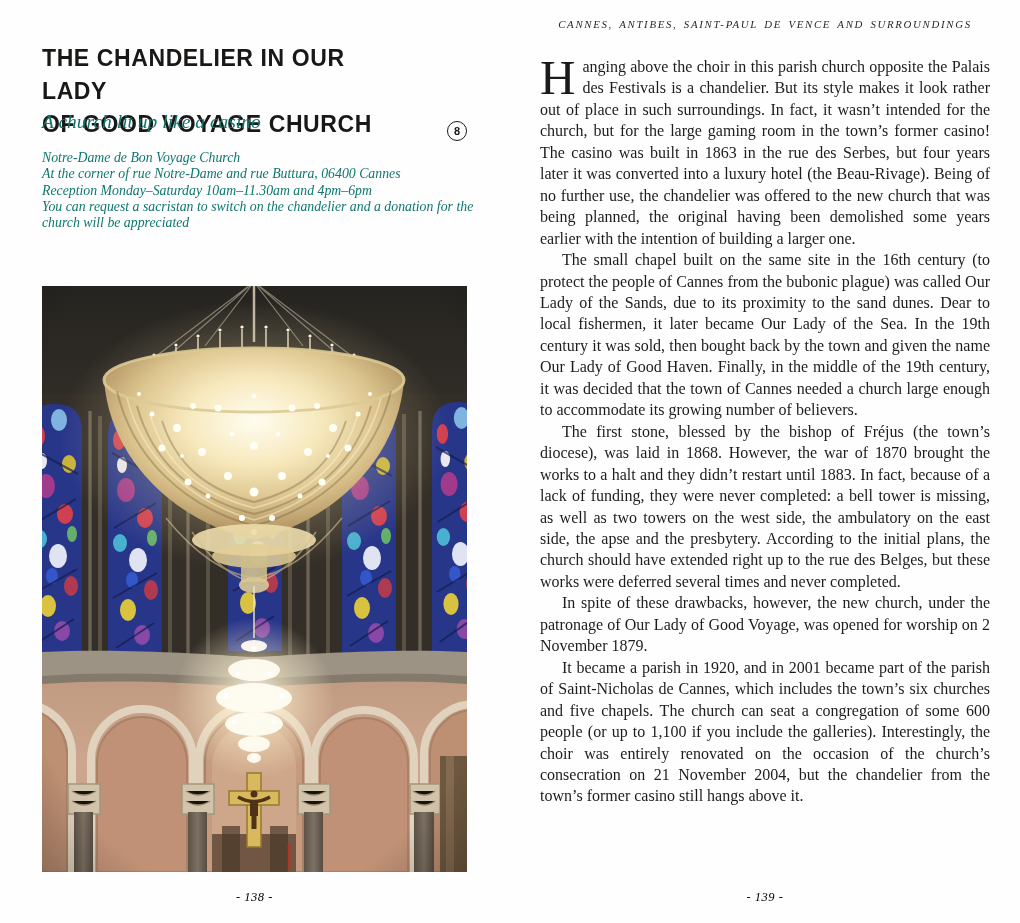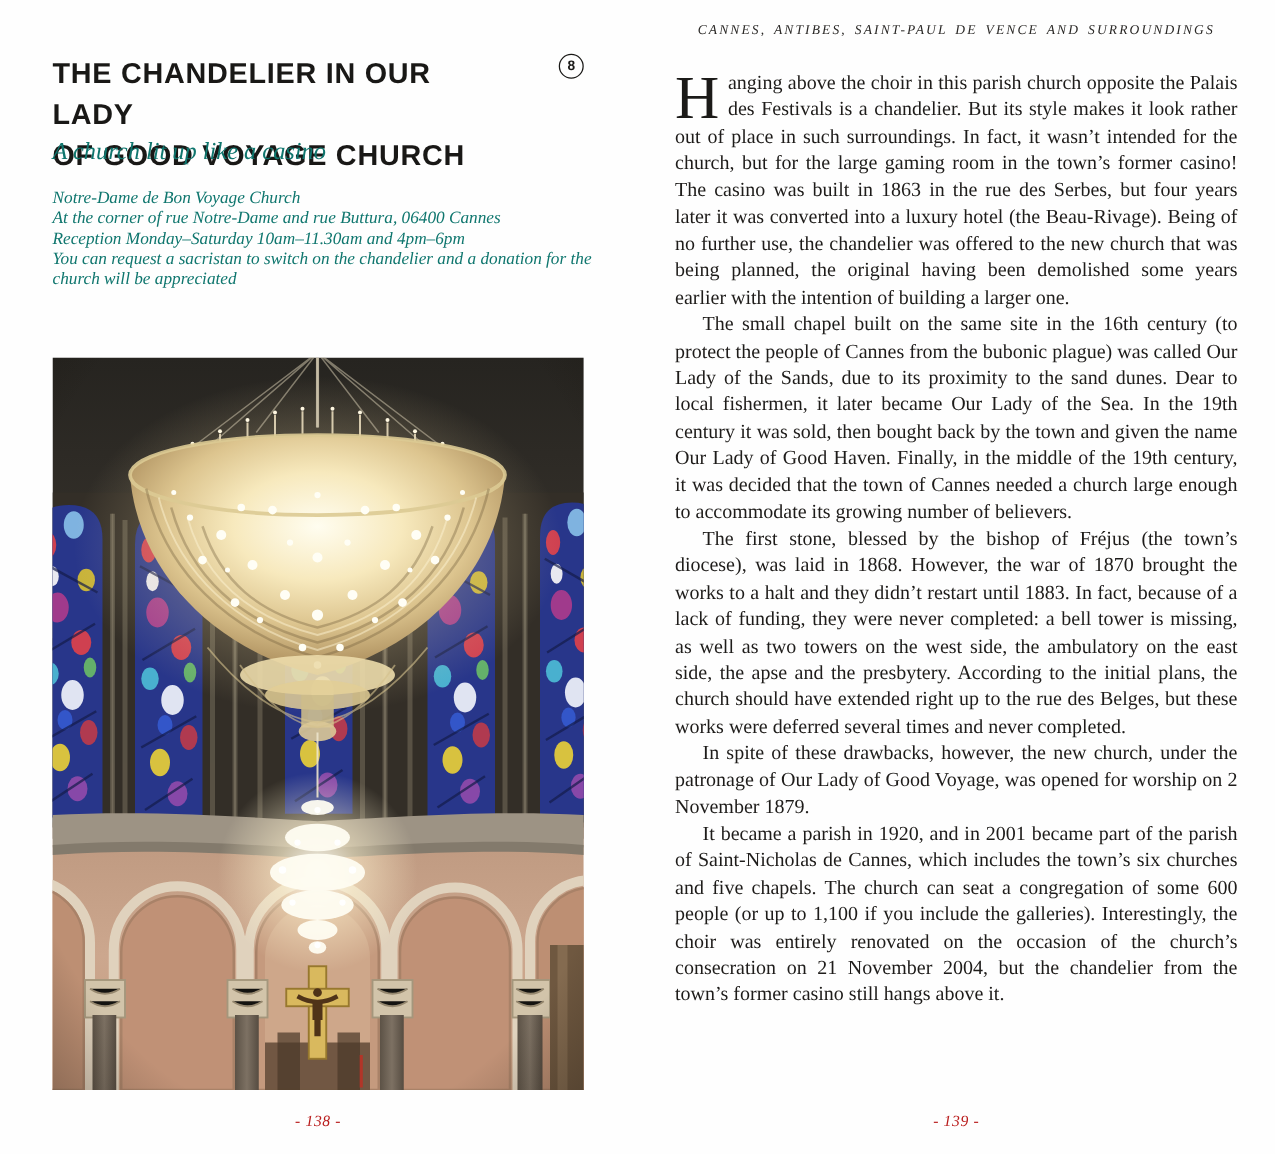--- a/index.html
+++ b/index.html
@@ -2,21 +2,21 @@
 <html lang="en"><head>
 <meta charset="utf-8">
 <style>
   html,body{margin:0;padding:0;background:#ffffff;}
   .spread{
     position:relative;width:1020px;height:923px;background:#fefefe;overflow:hidden;
     font-family:"Liberation Serif", serif;color:#1e1c1a;
   }
   
   .left-col{position:absolute;left:42px;top:0;width:425px;height:923px;}
-  .title-row{position:absolute;top:42px;left:0;width:425px;display:flex;justify-content:space-between;align-items:flex-start;gap:36px;}
+  .title-row{position:absolute;top:42px;left:0;width:425px;display:flex;justify-content:space-between;align-items:flex-end;gap:36px;}
   .title{
     font-family:"Liberation Sans", sans-serif;font-weight:700;
     font-size:23px;line-height:33px;letter-spacing:0.6px;color:#191816;margin:0;
   }
   .badge{
     box-sizing:border-box;margin-top:1px;width:20px;height:20px;border:1.7px solid #191816;border-radius:50%;
     display:flex;align-items:center;justify-content:center;flex:0 0 auto;
     font-family:"Liberation Sans", sans-serif;font-weight:700;font-size:11px;color:#191816;
   }
   .subtitle{
@@ -27,21 +27,21 @@
     position:absolute;top:150px;left:0;width:432px;
     font-style:italic;font-size:13.8px;line-height:16.3px;color:#0f766e;
   }
   .info-line{margin:0;}
   .photo{
     position:absolute;left:0;top:286px;width:425px;height:586px;margin:0;
     line-height:0;
   }
   .folio{
     position:absolute;bottom:18px;width:100%;text-align:center;
-    font-style:italic;font-size:12.5px;color:#b91c1c;letter-spacing:0.5px;
+    font-style:italic;font-size:12.5px;color:#000000;letter-spacing:0.5px;
   }
   
   .right-col{position:absolute;left:540px;top:0;width:450px;height:923px;}
   .running-header{
     position:absolute;top:18px;width:100%;text-align:center;
     font-style:italic;font-size:10.8px;letter-spacing:1.7px;word-spacing:2px;color:#2a2826;
   }
   .body-text{
     position:absolute;top:56px;left:0;width:450px;
     font-size:16px;line-height:21.45px;text-align:justify;

